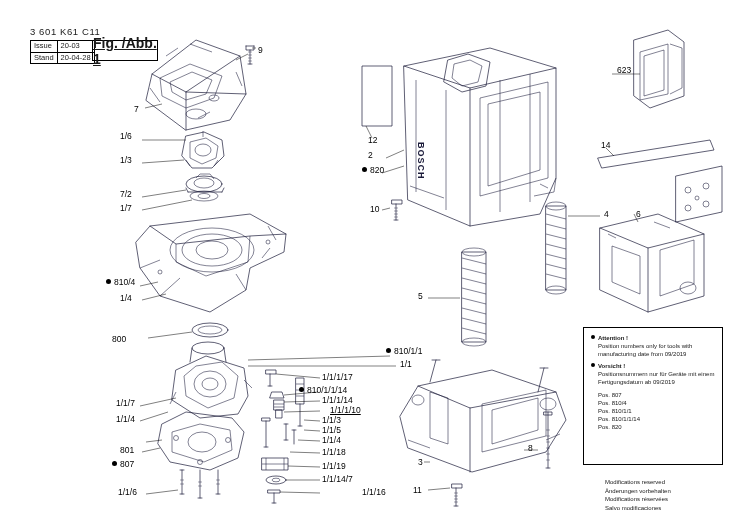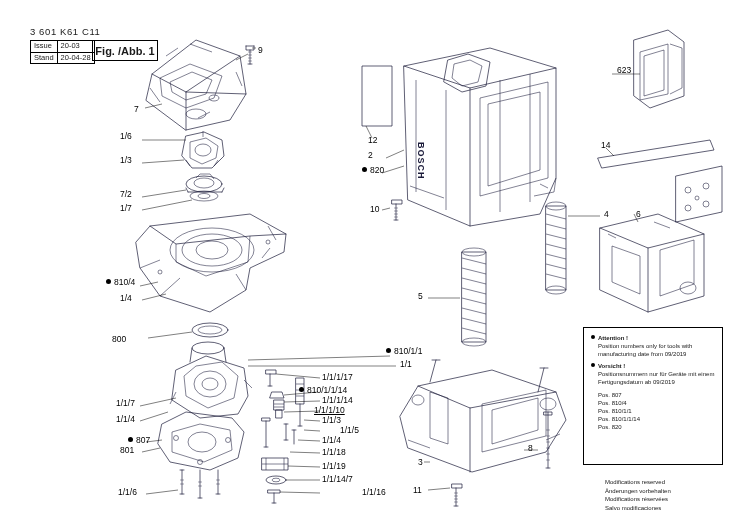--- a/index.html
+++ b/index.html
@@ -43,26 +43,27 @@
     white-space: nowrap;
   }
   .hdr-table td.lbl { text-align: left; }
   .hdr-table td.val { text-align: left; }
   .hdr-fig {
     position: absolute;
     left: 92px; top: 40px;
     width: 66px;
     height: 21px;
     border: 1px solid #000;
-    font-size: 11px;
+    font-size: 14px;
     font-weight: bold;
     display: flex;
     align-items: center;
     justify-content: center;
     box-sizing: border-box;
+    text-decoration: underline;
   }
 
   
   .lab {
     position: absolute;
     font-size: 8.5px;
     line-height: 1;
     white-space: nowrap;
     color: #000;
   }
@@ -390,21 +391,21 @@
   <div class="lab" style="left:134px; top:105px;"><span>7</span></div>
   <div class="lab" style="left:120px; top:132px;"><span>1/6</span></div>
   <div class="lab" style="left:120px; top:156px;"><span>1/3</span></div>
   <div class="lab" style="left:120px; top:190px;"><span>7/2</span></div>
   <div class="lab" style="left:120px; top:204px;"><span>1/7</span></div>
   <div class="lab" style="left:106px; top:278px;"><span class="dot"></span><span>810/4</span></div>
   <div class="lab" style="left:120px; top:294px;"><span>1/4</span></div>
   <div class="lab" style="left:112px; top:335px;"><span>800</span></div>
   <div class="lab" style="left:116px; top:399px;"><span>1/1/7</span></div>
   <div class="lab" style="left:116px; top:415px;"><span>1/1/4</span></div>
-  <div class="lab" style="left:112px; top:436px;margin-left:16px;"><span class="dot"></span><span>807</span></div>
+  <div class="lab" style="left:112px; top:460px;"><span class="dot"></span><span>807</span></div>
   <div class="lab" style="left:120px; top:446px;"><span>801</span></div>
   <div class="lab" style="left:118px; top:488px;text-align:right;"><span>1/1/6</span></div>
 
   <div class="lab" style="left:368px; top:136px;"><span>12</span></div>
   <div class="lab" style="left:368px; top:151px;"><span>2</span></div>
   <div class="lab" style="left:362px; top:166px;"><span class="dot"></span><span>820</span></div>
   <div class="lab" style="left:370px; top:205px;"><span>10</span></div>
   <div class="lab" style="left:418px; top:292px;"><span>5</span></div>
   <div class="lab" style="left:604px; top:210px;"><span>4</span></div>
   <div class="lab" style="left:636px; top:210px;"><span>6</span></div>
@@ -412,23 +413,23 @@
   <div class="lab" style="left:601px; top:141px;"><span>14</span></div>
   <div class="lab" style="left:418px; top:458px;"><span>3</span></div>
   <div class="lab" style="left:528px; top:444px;"><span>8</span></div>
   <div class="lab" style="left:413px; top:486px;"><span>11</span></div>
 
   <div class="lab" style="left:386px; top:347px;"><span class="dot"></span><span>810/1/1</span></div>
   <div class="lab" style="left:400px; top:360px;"><span>1/1</span></div>
   <div class="lab" style="left:322px; top:373px;"><span>1/1/1/17</span></div>
   <div class="lab" style="left:299px; top:386px;"><span class="dot"></span><span>810/1/1/14</span></div>
   <div class="lab" style="left:322px; top:396px;"><span>1/1/1/14</span></div>
-  <div class="lab" style="left:314px; top:406px;text-decoration:underline;"><span>1/1/1/10</span></div>
+  <div class="lab" style="left:330px; top:406px;text-decoration:underline;"><span>1/1/1/10</span></div>
   <div class="lab" style="left:322px; top:416px;"><span>1/1/3</span></div>
-  <div class="lab" style="left:322px; top:426px;margin-left:18px;"><span>1/1/5</span></div>
+  <div class="lab" style="left:322px; top:426px;"><span>1/1/5</span></div>
   <div class="lab" style="left:322px; top:436px;"><span>1/1/4</span></div>
   <div class="lab" style="left:322px; top:448px;"><span>1/1/18</span></div>
   <div class="lab" style="left:322px; top:462px;"><span>1/1/19</span></div>
   <div class="lab" style="left:322px; top:475px;"><span>1/1/14/7</span></div>
   <div class="lab" style="left:322px; top:488px;margin-left:40px;"><span>1/1/16</span></div>
 
   <div class="notes">
     <div class="nrow">
       <div class="bullet">
           <i></i>

